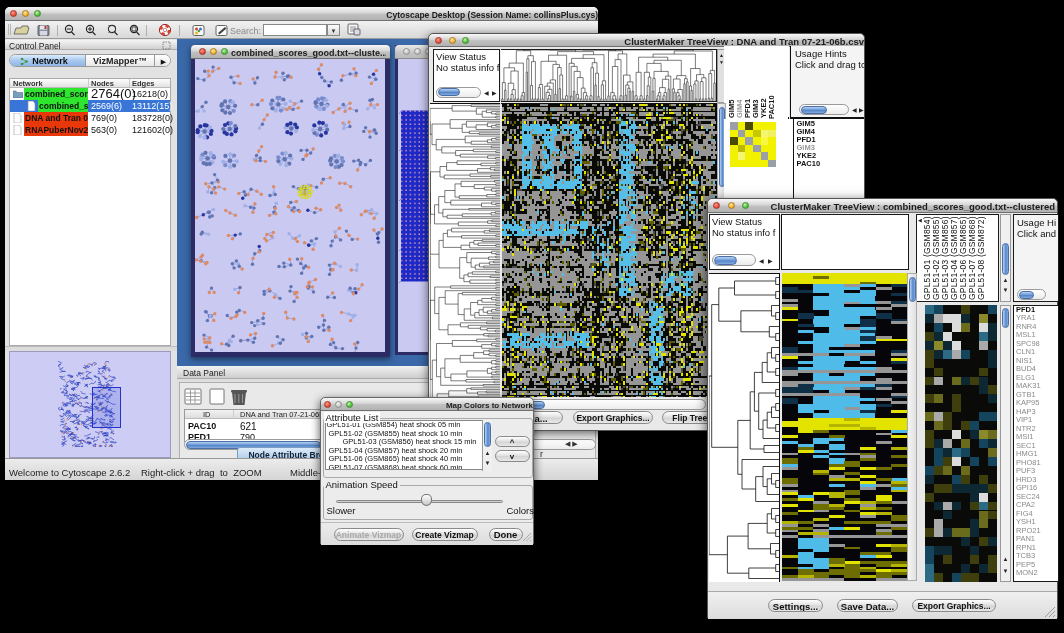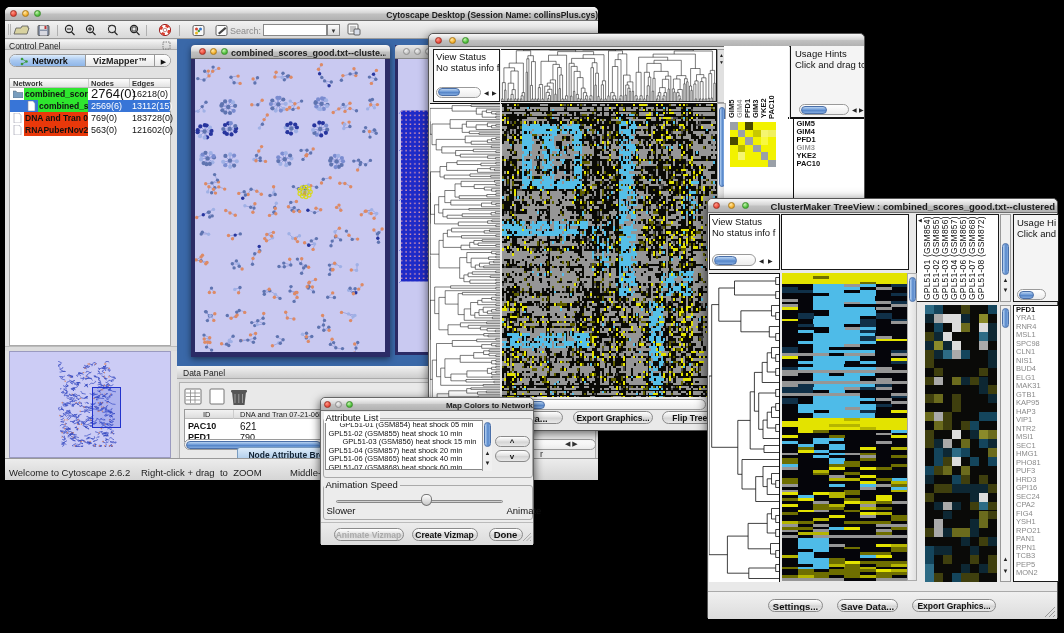--- a/index.html
+++ b/index.html
@@ -1160,20 +1160,21 @@
         <path d="M110 133L116 133M110 133L114 136M110 133L111 138M110 133L107 137M110 133L105 135M110 133L105 131M110 133L107 129M110 133L111 128M110 133L114 130" stroke="#b8b830" stroke-width="0.7" fill="none"></path>
       </svg>
   </div>
 </div>
 
 <div class="abs" style="left:428px;top:33px;width:437px;height:398px;background:#e9e9e9;border:1px solid #555;border-radius:5px 5px 0 0;box-shadow:0 2px 10px rgba(0,0,0,.6);overflow:hidden">
   <div class="tb abs" style="left:0;top:0;width:100%;height:13px;border-radius:5px 5px 0 0">
     <div class="light lr" style="left:6px"></div>
       <div class="light ly" style="left:19.5px"></div>
       <div class="light lg" style="left:33px"></div>
+    <div class="ttl" style="top:2px;font-size:9.5px">ClusterMaker TreeView : DNA and Tran 07-21-06b.csv</div>
   </div>
 
   <div class="wpanel" style="left:4px;top:14.5px;width:67px;height:53px">
     <div class="t9" style="position:absolute;left:2px;top:1px">View Status</div>
     <div class="t9" style="position:absolute;left:2px;top:12px">No status info f</div>
     <div class="sbtrack" style="left:2px;top:37px;width:45px;height:11px"></div>
     <div class="sbthumb" style="left:3.5px;top:38.5px;width:22px;height:8px"></div>
     <div class="arr" style="left:50px;top:40px">◀</div>
       <div class="arr" style="left:58px;top:40px">▶</div>
   </div>
@@ -1394,40 +1395,40 @@
 <div class="abs" style="left:319.5px;top:397px;width:214.5px;height:147px;background:#ececec;border:1px solid #666;border-radius:5px 5px 0 0;box-shadow:0 3px 10px rgba(0,0,0,.7)">
   <div class="tb abs" style="left:0;top:0;width:100%;height:13px;border-radius:5px 5px 0 0">
     <div class="light lr" style="left:3.5px"></div>
       <div class="light lgr" style="left:14.5px"></div>
       <div class="light lg" style="left:25.5px"></div>
     <div class="ttl" style="top:2.5px;font-size:8px">Map Colors to Network</div>
   </div>
   <div class="abs" style="left:3px;top:13.5px;font-size:9.5px;color:#111;background:#ffffff;padding:0 2px;z-index:3">Attribute List</div>
   <div class="abs" style="left:2px;top:20px;width:210px;height:60px;border:1px solid #aaa;border-radius:3px"></div>
   <div class="abs" style="left:4px;top:22px;width:167px;height:49.5px;background:#fff;border:1px solid #888;font-size:7.5px;line-height:8.5px;color:#111;overflow:hidden;white-space:nowrap">
-    <div style="padding-left:14px">GPL51-01 (GSM854) heat shock 05 min</div>
+    <div style="padding-left:1px">GPL51-01 (GSM854) heat shock 05 min</div>
     <div style="padding-left:3px">GPL51-02 (GSM855) heat shock 10 min</div>
     <div style="padding-left:17px">GPL51-03 (GSM856) heat shock 15 min</div>
     <div style="padding-left:3px">GPL51-04 (GSM857) heat shock 20 min</div>
     <div style="padding-left:3px">GPL51-06 (GSM865) heat shock 40 min</div>
     <div style="padding-left:3px">GPL51-07 (GSM868) heat shock 60 min</div>
   </div>
   <div class="abs" style="left:161px;top:22px;width:10px;height:51px;background:#f0f0f0;border-left:1px solid #999">
     <div class="sbthumbv" style="left:1px;top:2px;width:7px;height:25px"></div>
     <div class="arr" style="left:2px;top:30px;font-size:6px">▲</div>
     <div class="arr" style="left:2px;top:40px;font-size:6px">▼</div>
   </div>
   <div class="pill" style="left:174px;top:37.5px;width:35px;height:11.5px;font-size:8px;line-height:11px">^</div>
   <div class="pill" style="left:174px;top:52px;width:35px;height:11.5px;font-size:8px;line-height:11px">v</div>
   <div class="abs" style="left:3px;top:81px;font-size:9.5px;color:#111;background:#ececec;padding:0 2px;z-index:3">Animation Speed</div>
   <div class="abs" style="left:2px;top:87px;width:210px;height:35px;border:1px solid #aaa;border-radius:3px"></div>
   <div class="abs" style="left:15px;top:101.5px;width:167px;height:3px;background:linear-gradient(#b8b8b8,#e8e8e8);border:1px solid #888;border-radius:2px"></div>
   <div class="abs" style="left:100px;top:96px;width:11px;height:12px;background:linear-gradient(#fdfdfd,#c8c8c8);border:1px solid #777;border-radius:5px 5px 50% 50%"></div>
   <div class="abs" style="left:6px;top:107px;font-size:9.5px;color:#111">Slower</div>
-  <div class="abs" style="left:186px;top:107px;font-size:9.5px;color:#111">Animate</div>
+  <div class="abs" style="left:186px;top:107px;font-size:9.5px;color:#111">Colors</div>
   <div class="abs" style="left:0;top:124px;width:100%;height:23px;background:linear-gradient(#ececec,#dcdcdc);border-top:1px solid #bbb"></div>
   <div class="pill" style="left:13px;top:130px;width:70px;height:12.5px;font-size:8.5px;line-height:12px;color:#aaa">Animate Vizmap</div>
   <div class="pill" style="left:91px;top:130px;width:66px;height:12.5px;font-size:8.5px;line-height:12px">Create Vizmap</div>
   <div class="pill" style="left:168px;top:130px;width:34px;height:12.5px;font-size:9.5px;line-height:12px">Done</div>
   <svg style="position:absolute;right:1px;bottom:1px" width="10" height="10">
       <path d="M9 1 L1 9 M9 4.5 L4.5 9 M9 8 L8 9" stroke="#999" stroke-width="0.8"></path>
     </svg>
 </div>
 
 </body></html>

